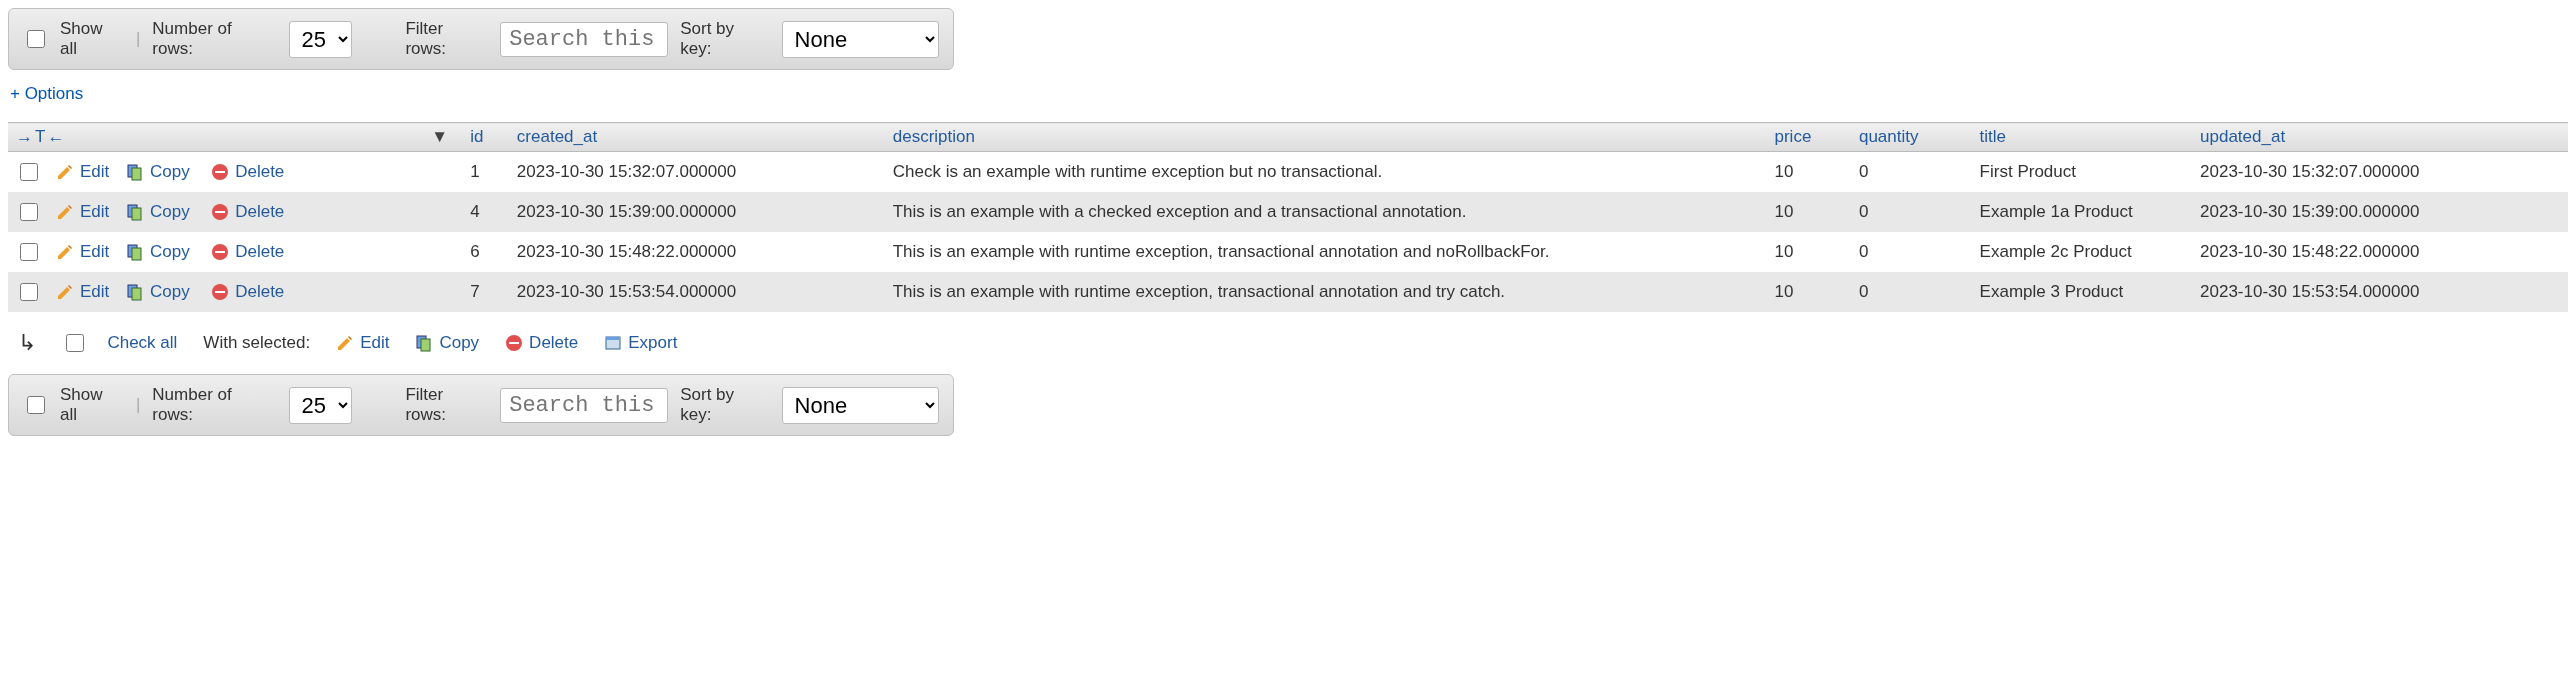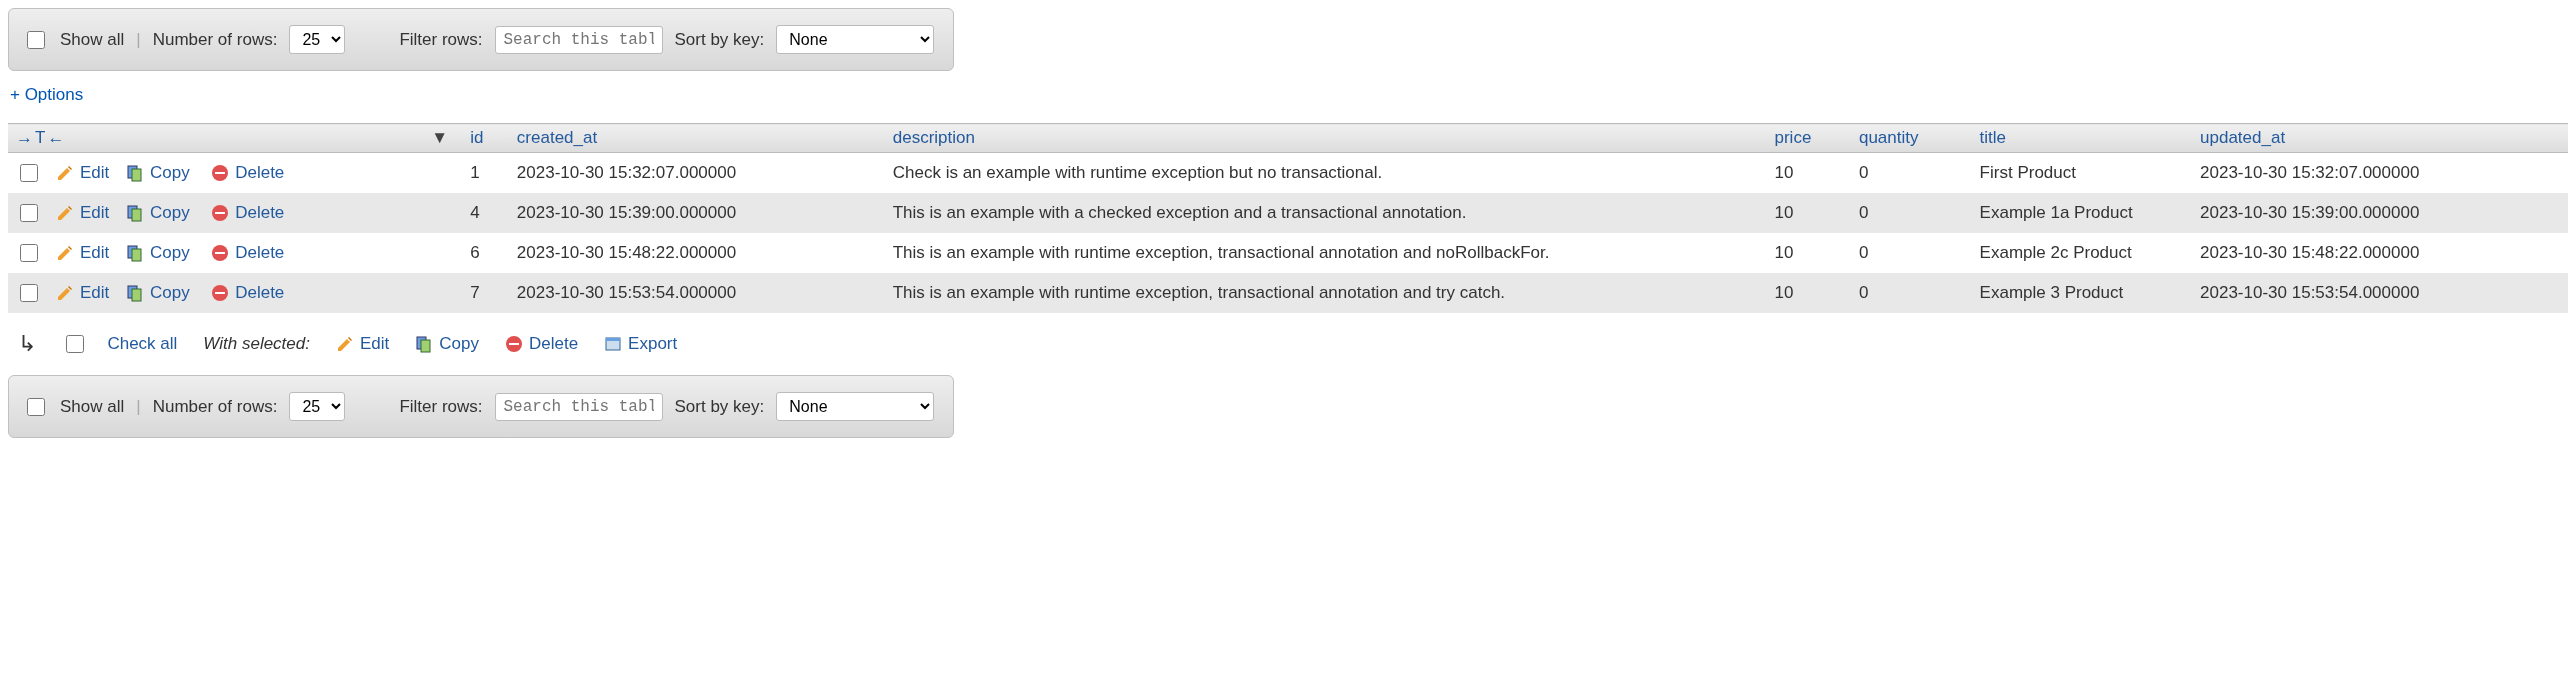--- a/index.html
+++ b/index.html
@@ -11,28 +11,28 @@
     color: #333;
     background: #fff;
   }
   .toolbar {
     display: flex;
     align-items: center;
     gap: 12px;
     background: linear-gradient(#eee, #d8d8d8);
     border: 1px solid #c0c0c0;
     border-radius: 6px;
-    padding: 16px 14px;
+    padding: 10px 14px;
     width: 946px;
   }
   .toolbar input[type=checkbox] { width:18px; height:18px; }
   .toolbar .divider { color:#aaa; }
   .toolbar label { color:#333; }
   .toolbar select, .toolbar input[type=text] {
-    font-size:16px;
+    font-size:22px;
     padding:4px 8px;
     border:1px solid #bbb;
     border-radius:3px;
     background:#fff;
   }
   .toolbar input[type=text] { width:168px;font-family:Liberation Mono, monospace; }
   .options-link { color:#0056b3; margin:14px 0 18px 2px; display:inline-block; cursor:pointer; }
   table.data { border-collapse:collapse; width:100%; }
   table.data thead th {
     background: linear-gradient(#f0f0f0, #dcdcdc);
@@ -49,21 +49,21 @@
   table.data tbody tr:nth-child(even) { background:#e8e8e8; }
   table.data tbody td { padding:8px 8px; vertical-align:middle; border-right:0; }
   .rowactions { display:flex; align-items:center; gap:6px; white-space:nowrap; }
   .rowactions input[type=checkbox]{ width:18px;height:18px; margin-right:12px;}
   .link { color:#235a9e; cursor:pointer; }
   .link.delete { color:#235a9e; }
   .icon { display:inline-block; width:18px; height:18px; vertical-align:middle; }
   .icon svg { width:18px; height:18px; display:block; }
   .below { display:flex; align-items:center; gap:26px; margin:18px 0 18px 10px; }
   .below .arrowup { font-size:22px; }
-  .below .withsel { font-style:italic; }
+  .below .withsel { }
   .below .act { display:flex; align-items:center; gap:6px; color:#235a9e; cursor:pointer;}
   .firstcol-icons { color:#235a9e; letter-spacing:2px; }
   .sortarrow { color:#444; float:right; margin-right:6px;}
   .col-desc { max-width:552px; }
 </style>
 </head>
 <body>
 
 
 

